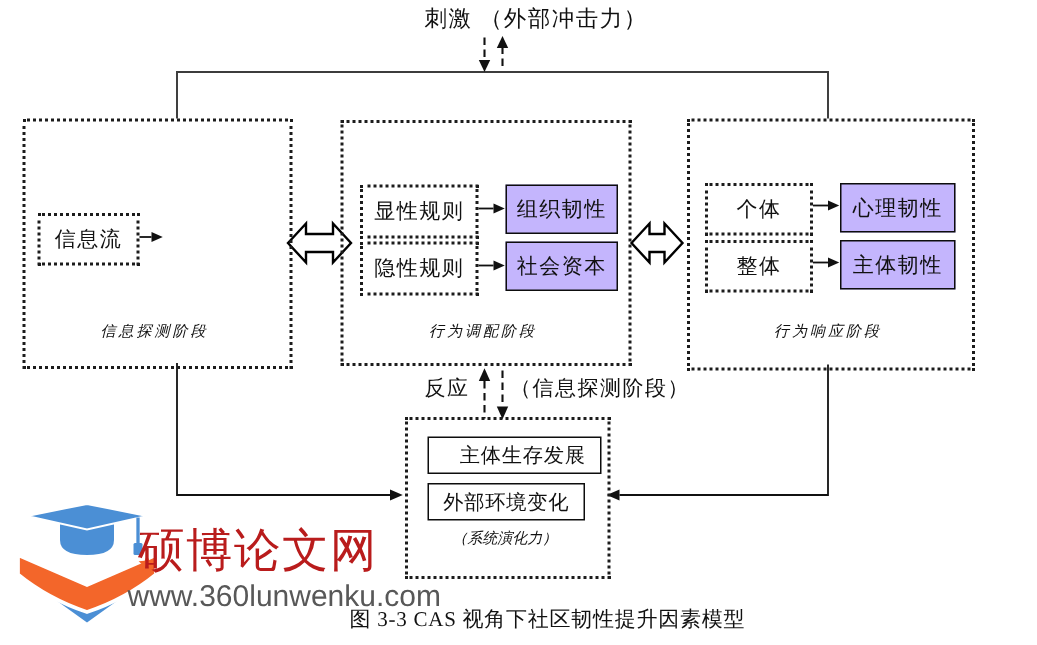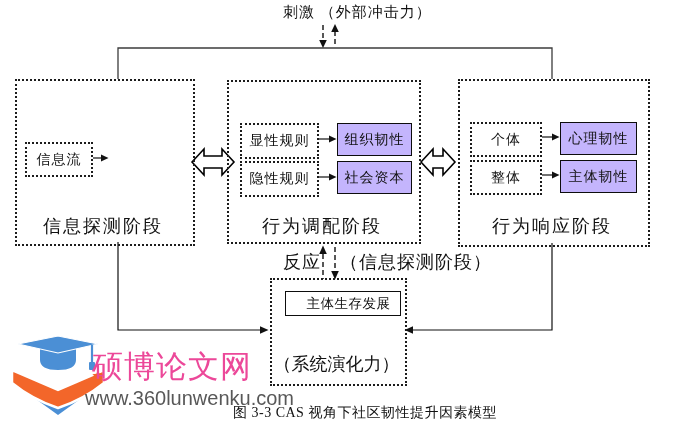--- a/index.html
+++ b/index.html
@@ -18,27 +18,27 @@
   .gray-box{
     border:1.6px solid #0d0d0d;background:#c4b5fd;
     display:flex;align-items:center;justify-content:center;
     font-size:14px;letter-spacing:1px;
   }
   .solid-box{
     border:1.3px solid #0d0d0d;background:#fff;
     display:flex;align-items:center;justify-content:center;
     font-size:13.5px;letter-spacing:0.5px;
   }
-  .stage-label{font-size:18px;letter-spacing:2px;text-align:center;}
-  .flow-label{font-size:18px;letter-spacing:1px;white-space:nowrap;}
+  .stage-label{font-size:10px;letter-spacing:2px;text-align:center;font-style:italic;}
+  .flow-label{font-size:14px;letter-spacing:1px;white-space:nowrap;}
   .top-label{font-size:15px;letter-spacing:1px;white-space:nowrap;}
   .caption{font-size:14px;letter-spacing:0.5px;white-space:nowrap;}
   .site-name{
     font-family:"Liberation Sans","DejaVu Sans",sans-serif;
-    font-size:31px;color:#ec4899;letter-spacing:1px;white-space:nowrap;
+    font-size:31px;color:#b91c1c;letter-spacing:1px;white-space:nowrap;
   }
   .site-url{
     font-family:"Liberation Sans","DejaVu Sans",sans-serif;
     font-size:20px;color:#585858;white-space:nowrap;
   }
   .wire{stroke:#3c3c3c;stroke-width:1.3;fill:none;}
   .thin{stroke:#111;stroke-width:1.2;fill:none;}
   .dash{stroke:#111;stroke-width:1.4;fill:none;stroke-dasharray:5 3;}
   .head{fill:#111;stroke:none;}
   .dbl{fill:#ffffff;stroke:#000;stroke-width:1.6;}
@@ -103,20 +103,21 @@
   <div class="abs gray-box" style="left:560px;top:122px;width:75px;height:31px;">心理韧性</div>
   <div class="abs dotted-box" style="left:470px;top:160px;width:68px;height:31px;">整体</div>
   <div class="abs gray-box" style="left:560px;top:160px;width:75px;height:31px;">主体韧性</div>
   <div class="abs stage-label" style="left:458px;top:214px;width:188px;">行为响应阶段</div>
 
   <div class="abs flow-label" style="left:283px;top:250px;">反应</div>
   <div class="abs flow-label" style="left:340px;top:250px;">（信息探测阶段）</div>
 
   <div class="abs stage" style="left:270px;top:278px;width:133px;height:104px;"></div>
   <div class="abs solid-box" style="left:285px;top:291px;width:103px;height:23px;padding-left:11px;">主体生存发展</div>
+  <div class="abs solid-box" style="left:285px;top:322px;width:103px;height:23px;">外部环境变化</div>
   <div class="abs stage-label" style="left:270px;top:352px;width:133px;letter-spacing:0;">（系统演化力）</div>
 
   <svg class="abs" style="left:10px;top:334px;" width="96" height="82" viewBox="0 0 96 82">
     <path d="M16,58 L48,72 L80,58 L48,81 Z" fill="#4b8fd5"></path>
     <path d="M2,36 L48,56 L94,36 L94,49 C78,62 60,70 48,74 C36,70 18,62 2,49 Z" stroke="#ffffff" stroke-width="2.5" fill="#f3662a"></path>
     <path d="M30,14 L66,14 L66,26 Q66,36 48,36 Q30,36 30,26 Z" fill="#4b8fd5"></path>
     <polygon points="8,10 48,2 88,10 48,19" stroke="#ffffff" stroke-width="1.2" fill="#4b8fd5"></polygon>
     <path d="M82,11 L82,28" stroke-width="2.2" fill="none" stroke="#4b8fd5"></path>
     <rect x="79" y="28" width="6" height="8" rx="1" fill="#4b8fd5"></rect>
     <polygon points="88,36 89.6,39.8 93.6,40.2 90.6,42.9 91.4,46.8 88,44.7 84.6,46.8 85.4,42.9 82.4,40.2 86.4,39.8" fill="#f3662a"></polygon>

